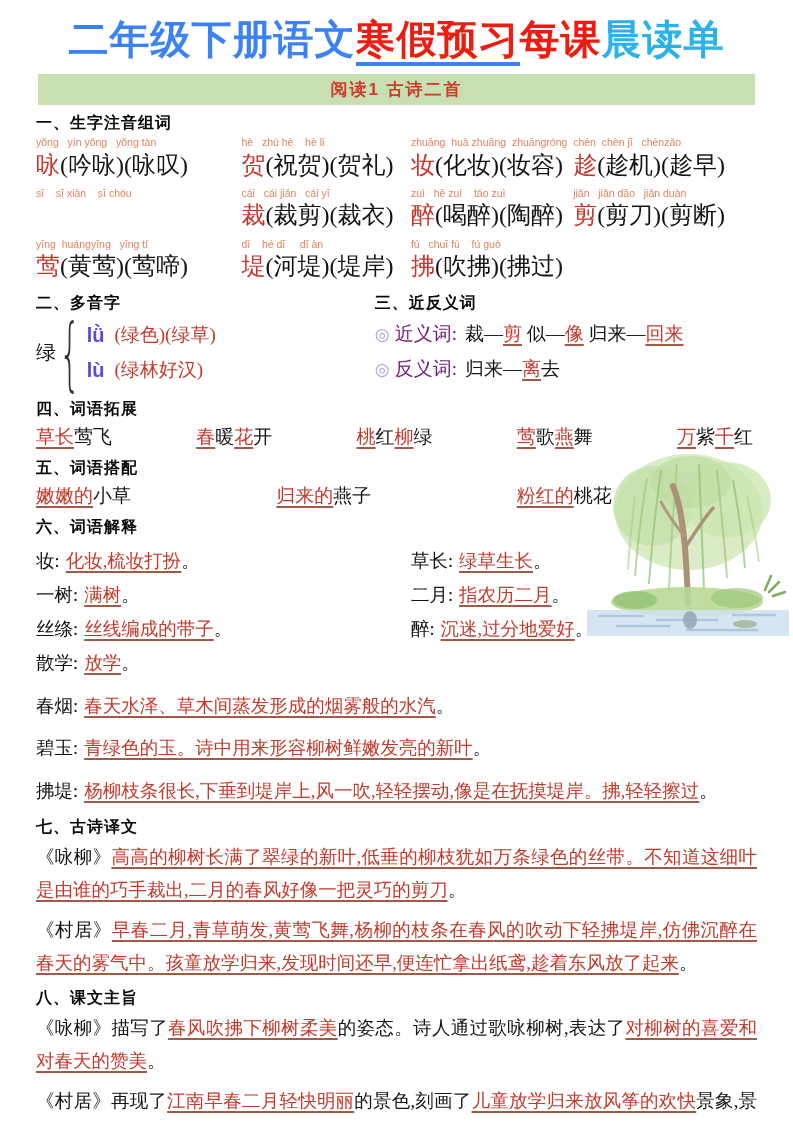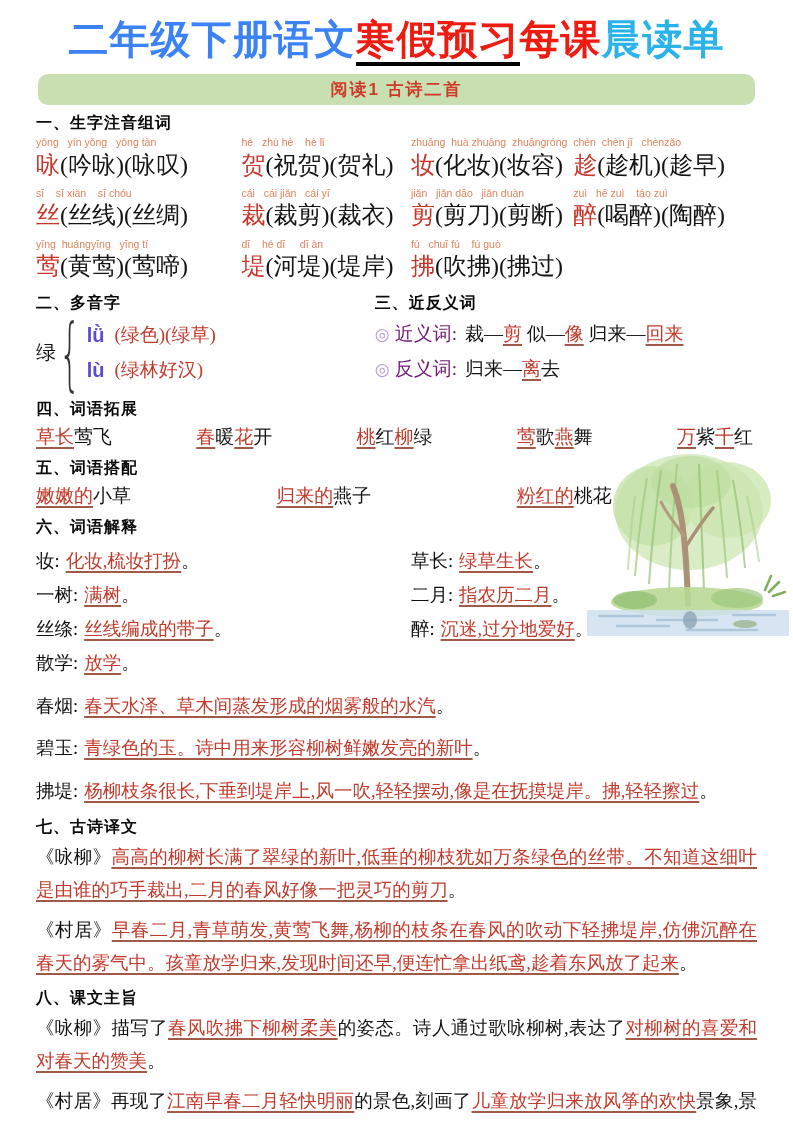--- a/index.html
+++ b/index.html
@@ -4,27 +4,27 @@
 <style>
   html,body{margin:0;padding:0;background:#e8e8e8;}
   .page{width:793px;height:1122px;background:#ffffff;position:relative;overflow:hidden;
         font-family:"Liberation Serif","DejaVu Serif",serif;color:#141414;margin:0 auto;}
   .content{padding:0 36px;position:relative;z-index:1;}
 
   
   .title{ text-align:center;margin-top:14px;font-family:"Liberation Sans","DejaVu Sans",sans-serif;
           font-weight:900;font-size:40px;line-height:1.25;letter-spacing:1px;white-space:nowrap;}
   .t-black{color:#3b82f6;}
-  .t-red-u{color:#ee1b10;border-bottom:4px solid #000000;padding-bottom:1px;}
+  .t-red-u{color:#ee1b10;border-bottom:4px solid #3b82f6;padding-bottom:1px;}
   .t-red{color:#ee1b10;}
   .t-cyan{color:#2ab3ea;}
 
   
   .banner{margin:10px 2px 0 2px;background:#c8dfb2;color:#cf3a28;font-weight:700;text-align:center;
-          font-size:17px;padding:4px 0;font-family:"Liberation Sans","DejaVu Sans",sans-serif;letter-spacing:2px;border-radius:10px;}
+          font-size:17px;padding:4px 0;font-family:"Liberation Sans","DejaVu Sans",sans-serif;letter-spacing:2px;}
 
   
   .h-sec{font-family:"Liberation Sans","DejaVu Sans",sans-serif;font-size:16px;font-weight:900;
          color:#0a0a0a;margin:8px 0 3px 0;letter-spacing:1px;}
 
   
   .zgrid{display:grid;grid-template-columns:28.5% 23.5% 22.5% 25.5%;row-gap:7px;margin-top:2px;}
   .zentry .py{font-family:"Liberation Sans","DejaVu Sans",sans-serif;font-size:10.5px;color:#e0845e;
               white-space:pre;line-height:1.1;}
   .zentry .ch{font-size:24px;line-height:1.35;}
@@ -122,33 +122,32 @@
       <div class="zentry">
           <div class="py">zhuāng  huà zhuāng  zhuāngróng</div>
           <div class="ch"><span class="zhead">妆</span><span class="zwds">(化妆)(妆容)</span></div>
         </div>
       <div class="zentry">
           <div class="py">chèn  chèn jī   chènzǎo</div>
           <div class="ch"><span class="zhead">趁</span><span class="zwds">(趁机)(趁早)</span></div>
         </div>
       <div class="zentry">
           <div class="py">sī    sī xiàn    sī chóu</div>
-          <div class="ch"><span class="zhead">丝</span><span class="zwds">(丝线)(丝绸)</span></div>
         </div>
       <div class="zentry">
           <div class="py">cái   cái jiǎn   cái yī</div>
           <div class="ch"><span class="zhead">裁</span><span class="zwds">(裁剪)(裁衣)</span></div>
         </div>
       <div class="zentry">
+          <div class="py">zuì   hē zuì    táo zuì</div>
+          <div class="ch"><span class="zhead">醉</span><span class="zwds">(喝醉)(陶醉)</span></div>
+        </div>
+      <div class="zentry">
           <div class="py">jiǎn   jiǎn dāo   jiǎn duàn</div>
           <div class="ch"><span class="zhead">剪</span><span class="zwds">(剪刀)(剪断)</span></div>
-        </div>
-      <div class="zentry">
-          <div class="py">zuì   hē zuì    táo zuì</div>
-          <div class="ch"><span class="zhead">醉</span><span class="zwds">(喝醉)(陶醉)</span></div>
         </div>
       <div class="zentry">
           <div class="py">yīng  huángyīng   yīng tí</div>
           <div class="ch"><span class="zhead">莺</span><span class="zwds">(黄莺)(莺啼)</span></div>
         </div>
       <div class="zentry">
           <div class="py">dī    hé dī     dī àn</div>
           <div class="ch"><span class="zhead">堤</span><span class="zwds">(河堤)(堤岸)</span></div>
         </div>
       <div class="zentry">

